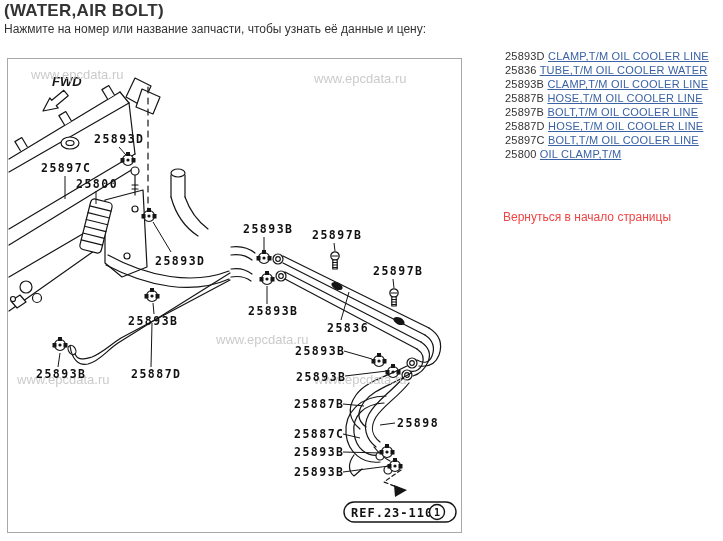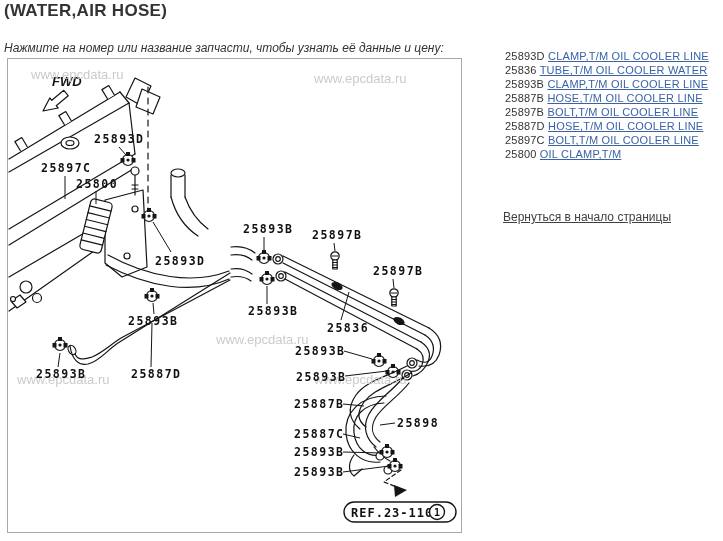--- a/index.html
+++ b/index.html
@@ -5,21 +5,21 @@
   html,body{margin:0;padding:0;}
   body{
     width:723px;height:541px;background:#ffffff;position:relative;overflow:hidden;
     font-family:"Liberation Sans",sans-serif;
   }
   .page-title{
     position:absolute;left:4px;top:1px;font-size:17px;font-weight:bold;
     color:#333;letter-spacing:0.3px;
   }
   .instruction{
-    position:absolute;left:4px;top:41px;font-size:12px;color:#333;font-style:italic;
+    position:absolute;left:4px;top:22px;font-size:12px;color:#333;
   }
   .diagram-box{
     position:absolute;left:7px;top:58px;width:453px;height:473px;
     border:1px solid #a8a8a8;background:#fff;
   }
   .diagram-box svg{display:block;width:453px;height:473px;}
   svg .ink{stroke:#151515;fill:none;stroke-width:1.2;stroke-linecap:round;stroke-linejoin:round;}
   svg .inkf{stroke:#151515;fill:#ffffff;stroke-width:1.2;stroke-linejoin:round;}
   svg .dark{fill:#151515;stroke:none;}
   svg text.callout{
@@ -31,26 +31,26 @@
   svg text.ref{font-family:"DejaVu Sans Mono",monospace;font-size:12px;font-weight:bold;letter-spacing:1px;fill:#111;}
   svg text.badge{font-family:"DejaVu Sans Mono",monospace;font-size:10px;font-weight:bold;fill:#111;text-anchor:middle;}
   .parts-list{
     position:absolute;left:505px;top:49px;font-size:11px;line-height:14px;
     white-space:nowrap;letter-spacing:0.2px;
   }
   .parts-list .row{height:14px;}
   .parts-list .num{color:#333;}
   .parts-list a{color:#3a62a5;text-decoration:underline;cursor:pointer;}
   .back-link{position:absolute;left:503px;top:210px;font-size:12px;}
-  .back-link a{color:#404040;text-decoration:underline;cursor:pointer;margin-top:33px;}
+  .back-link a{color:#ef4444;cursor:pointer;margin-top:33px;}
 </style>
 </head>
 <body>
 
-<div class="page-title">(WATER,AIR HOSE)</div>
+<div class="page-title">(WATER,AIR BOLT)</div>
 <div class="instruction">Нажмите на номер или название запчасти, чтобы узнать её данные и цену:</div>
 
 <div class="diagram-box">
 <svg id="diagram-svg" viewBox="0 0 453 473" xmlns="http://www.w3.org/2000/svg">
   <defs>
     <g id="sym-clamp">
       <circle r="5.5" class="inkf"></circle>
       <rect x="-7.5" y="-2" width="4" height="4.5" class="dark"></rect>
       <rect x="3.5" y="-2" width="4" height="4.5" class="dark"></rect>
       <rect x="-2" y="-8" width="4" height="4" class="dark"></rect>

